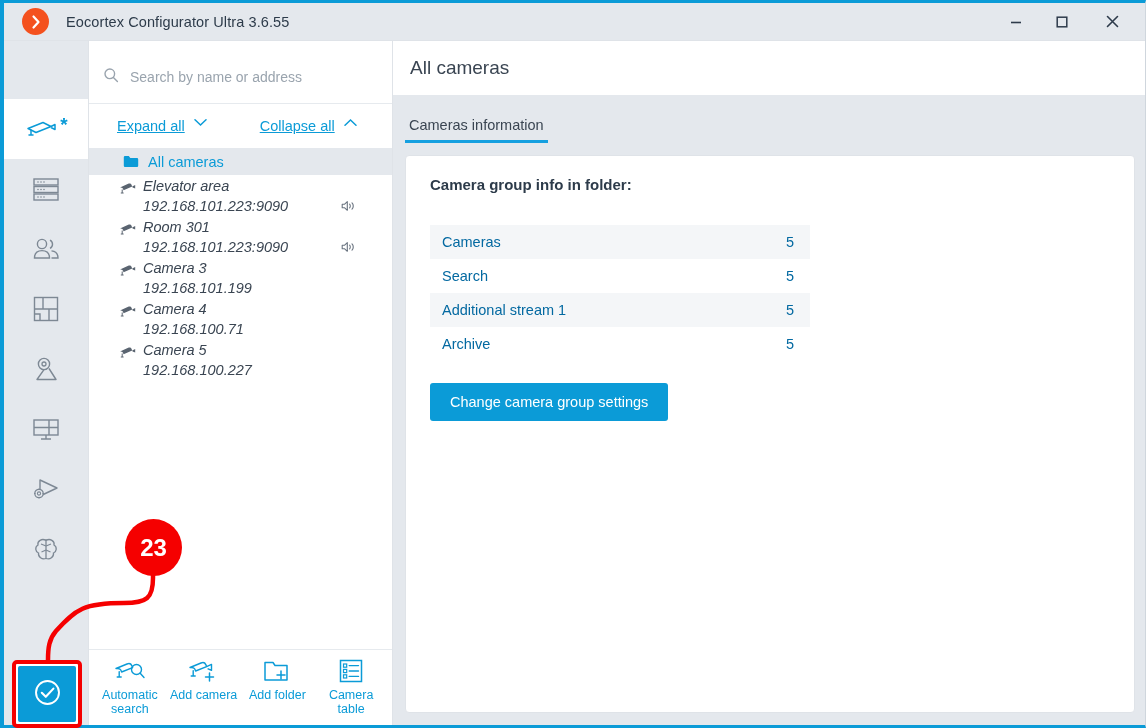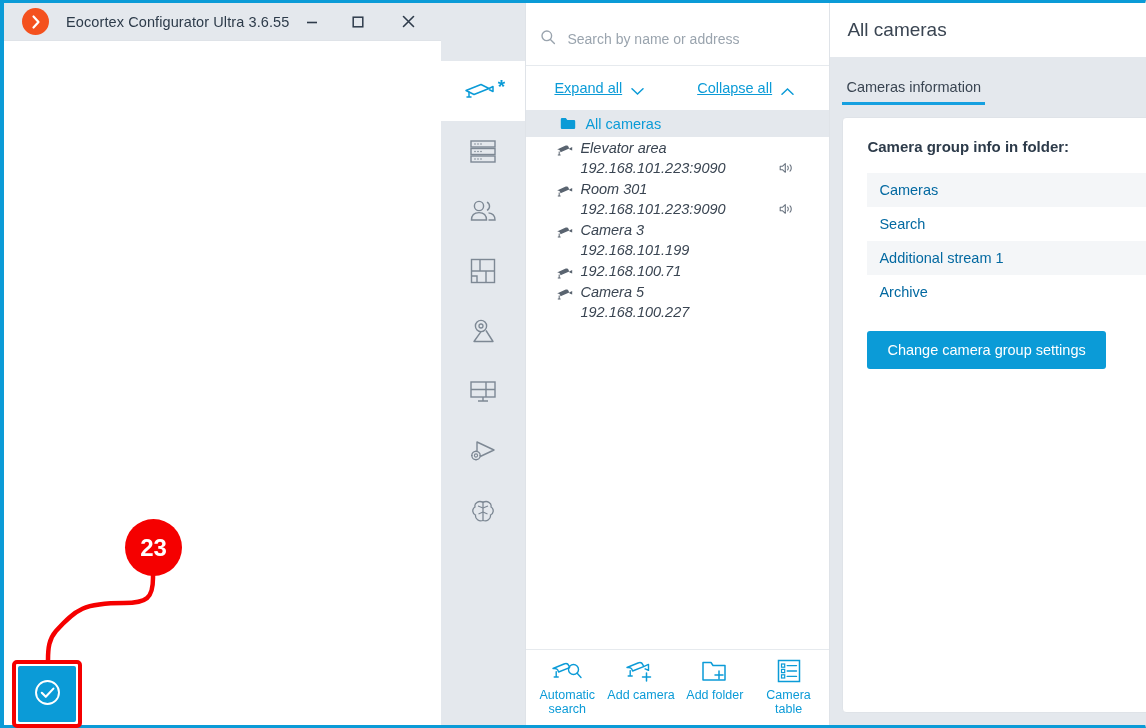--- a/index.html
+++ b/index.html
@@ -15,20 +15,21 @@
   .app-window {
     position: relative;
     width: 1146px;
     height: 728px;
     background: #ffffff;
     border-left: 4px solid #0b9bd7;
     border-right: 1px solid #cfd6dd;
     border-bottom: 3px solid #0b9bd7;
     border-top: 3px solid #0b9bd7;
     display: flex;
+    flex-direction: column;
   }
 
   
   .titlebar {
     height: 38px;
     background: #e4e8ed;
     display: flex;
     align-items: center;
     flex: 0 0 auto;
     border-bottom: 1px solid #dfe3e8;
@@ -151,21 +152,21 @@
     color: #0b9bd7;
     text-decoration: underline;
     cursor: pointer;
     white-space: nowrap;
   }
   .chev {
     color: #0b9bd7;
     margin-left: 9px;
     display: inline-flex;
   }
-  .expand-group { display: flex; align-items: flex-end; }
+  .expand-group { display: flex; align-items: flex-start; }
   .expand-group.second { margin-left: 53px; }
 
   .tree-scroll {
     flex: 1 1 auto;
     overflow: hidden;
     min-height: 0;
     position: relative;
   }
   .tree-folder {
     height: 27px;
@@ -299,21 +300,21 @@
     background: #ffffff;
     border: 1px solid #dfe3e8;
     border-radius: 4px;
     height: 100%;
     padding: 20px 24px;
   }
   .card-title {
     font-size: 15px;
     font-weight: bold;
     color: #2d3b4a;
-    margin-bottom: 18px;
+    margin-bottom: 32px;
   }
   .info-table {
     width: 380px;
     border-collapse: collapse;
   }
   .info-table tr.odd { background: #f4f6f8; }
   .info-table td {
     padding: 9px 12px;
     font-size: 14.5px;
     color: #0369a1;
@@ -612,20 +613,23 @@
         </div>
 
         <div class="cam-item">
           <span class="cam-ico">
             <svg width="17" height="13" viewBox="0 0 17 13">
               <path d="M1 6.6 L9.2 2.8 C10.6 2.2 12 2.6 12.6 3.9 L13.2 5.4 L4.6 9.2 L3.8 7.6 C3.2 6.4 1 6.6 1 6.6 Z" fill="#5a6470"></path>
               <path d="M13.2 5.4 L16.2 4 L16.2 7.6 L13.6 6.4" fill="#5a6470"></path>
               <path d="M3.2 8.5 L3.2 12 M1.8 12 L4.6 12" stroke="#5a6470" stroke-width="1" fill="none"></path>
             </svg>
           </span>
+          <div class="cam-name-row">
+            <span class="cam-name">Camera 4</span>
+          </div>
           <div class="cam-addr-row">
             <span class="cam-addr">192.168.100.71</span>
           </div>
         </div>
 
         <div class="cam-item">
           <span class="cam-ico">
             <svg width="17" height="13" viewBox="0 0 17 13">
               <path d="M1 6.6 L9.2 2.8 C10.6 2.2 12 2.6 12.6 3.9 L13.2 5.4 L4.6 9.2 L3.8 7.6 C3.2 6.4 1 6.6 1 6.6 Z" fill="#5a6470"></path>
               <path d="M13.2 5.4 L16.2 4 L16.2 7.6 L13.6 6.4" fill="#5a6470"></path>

